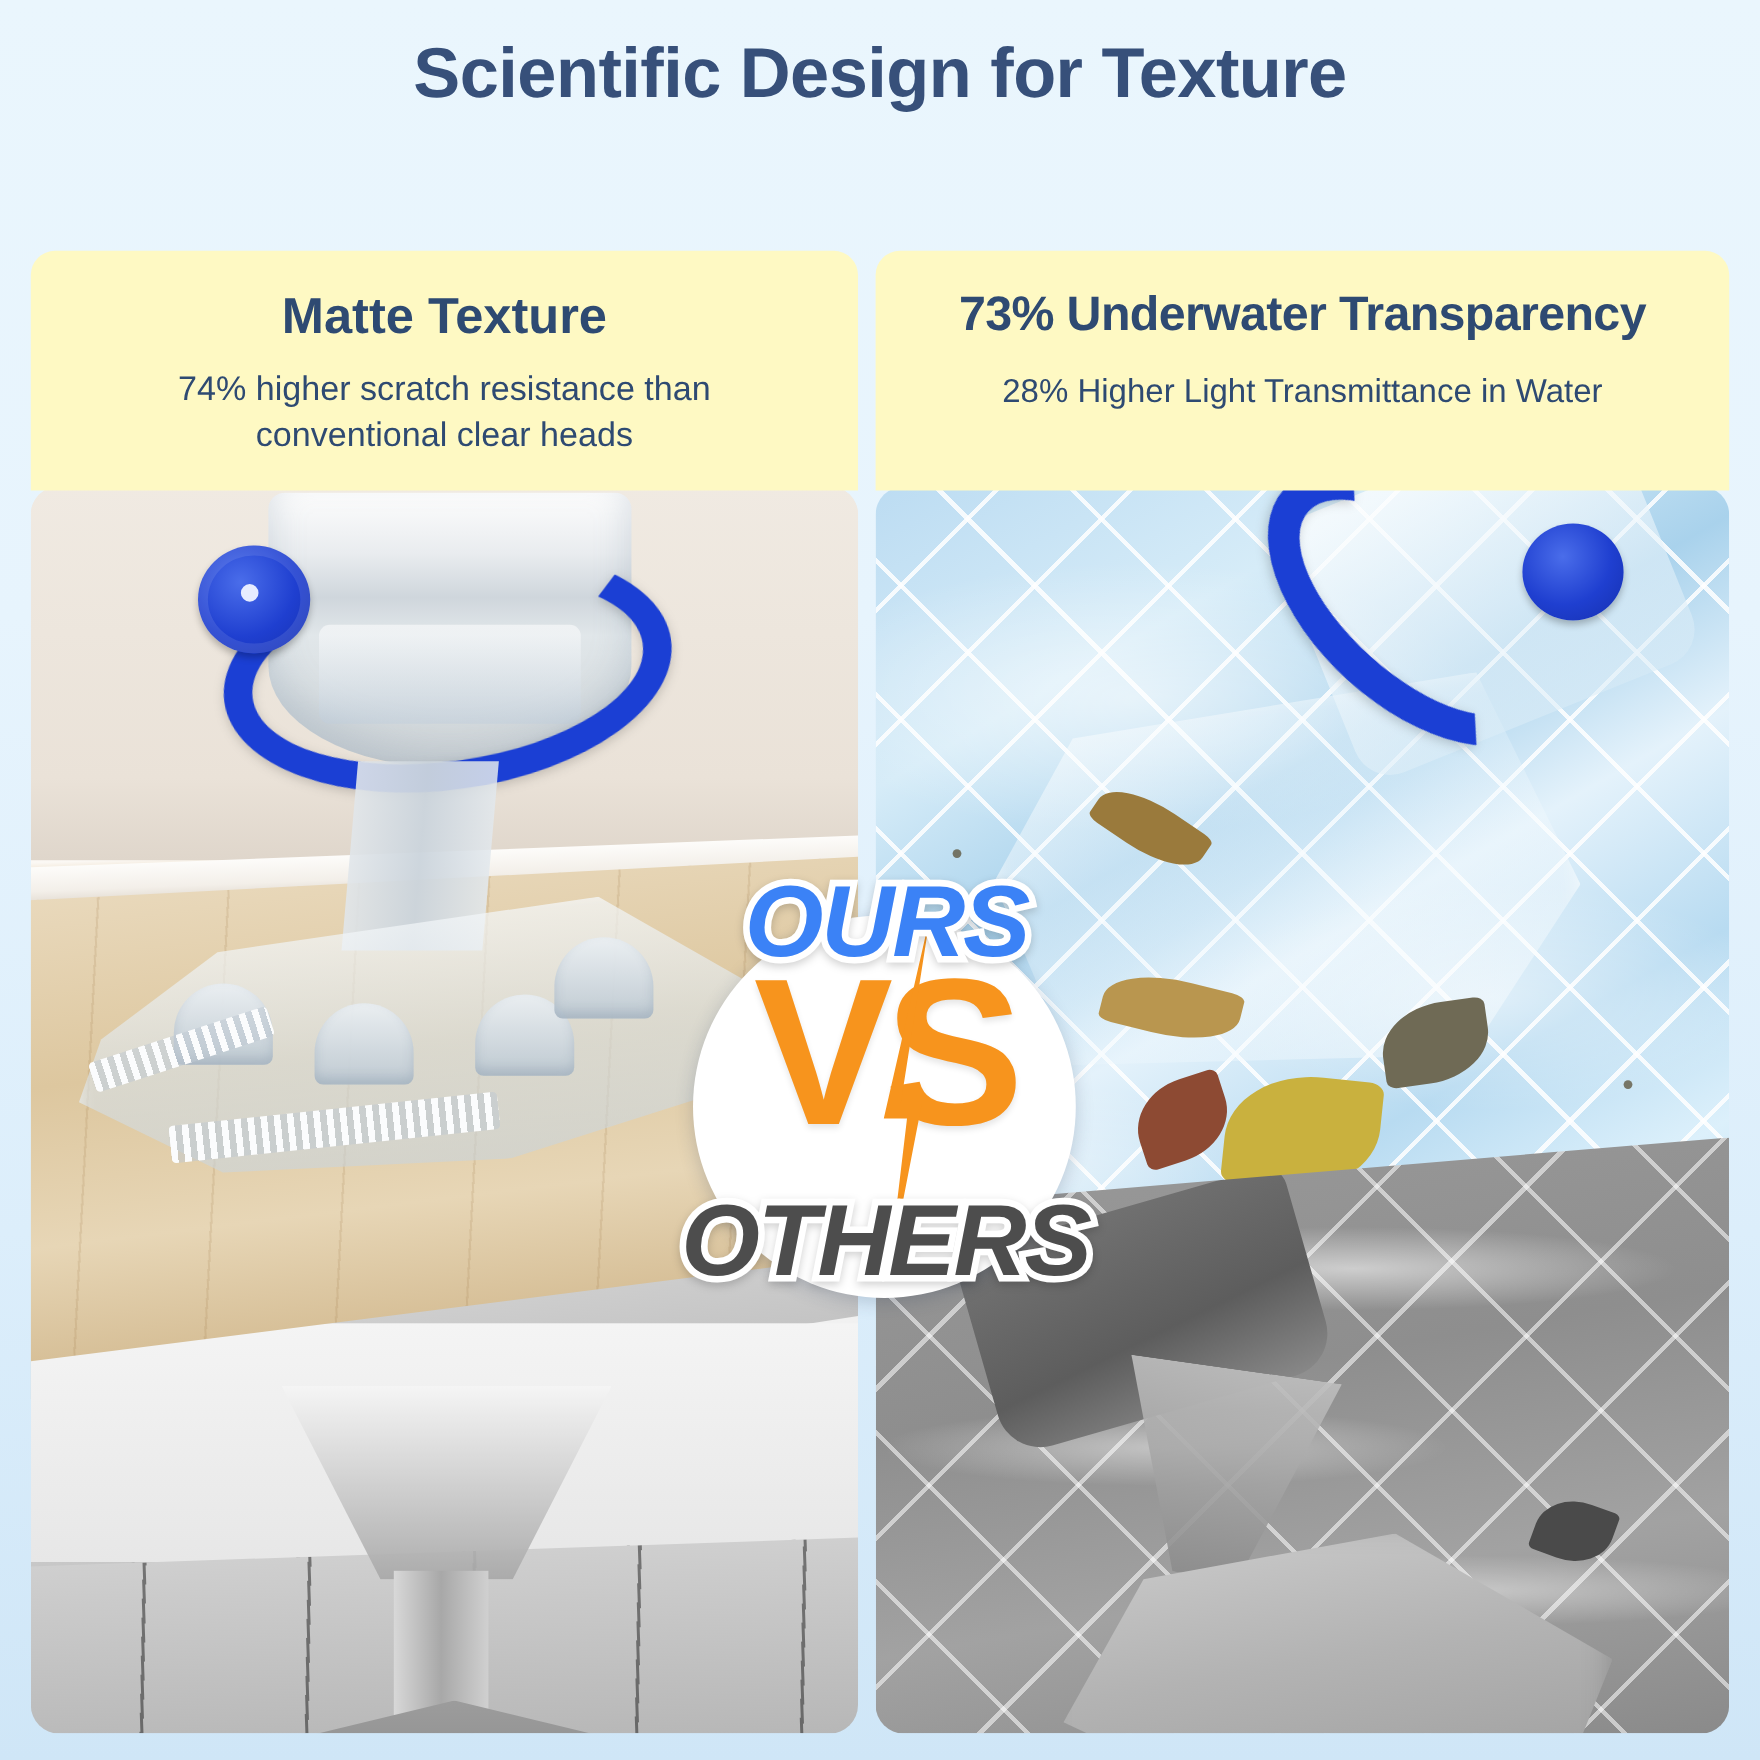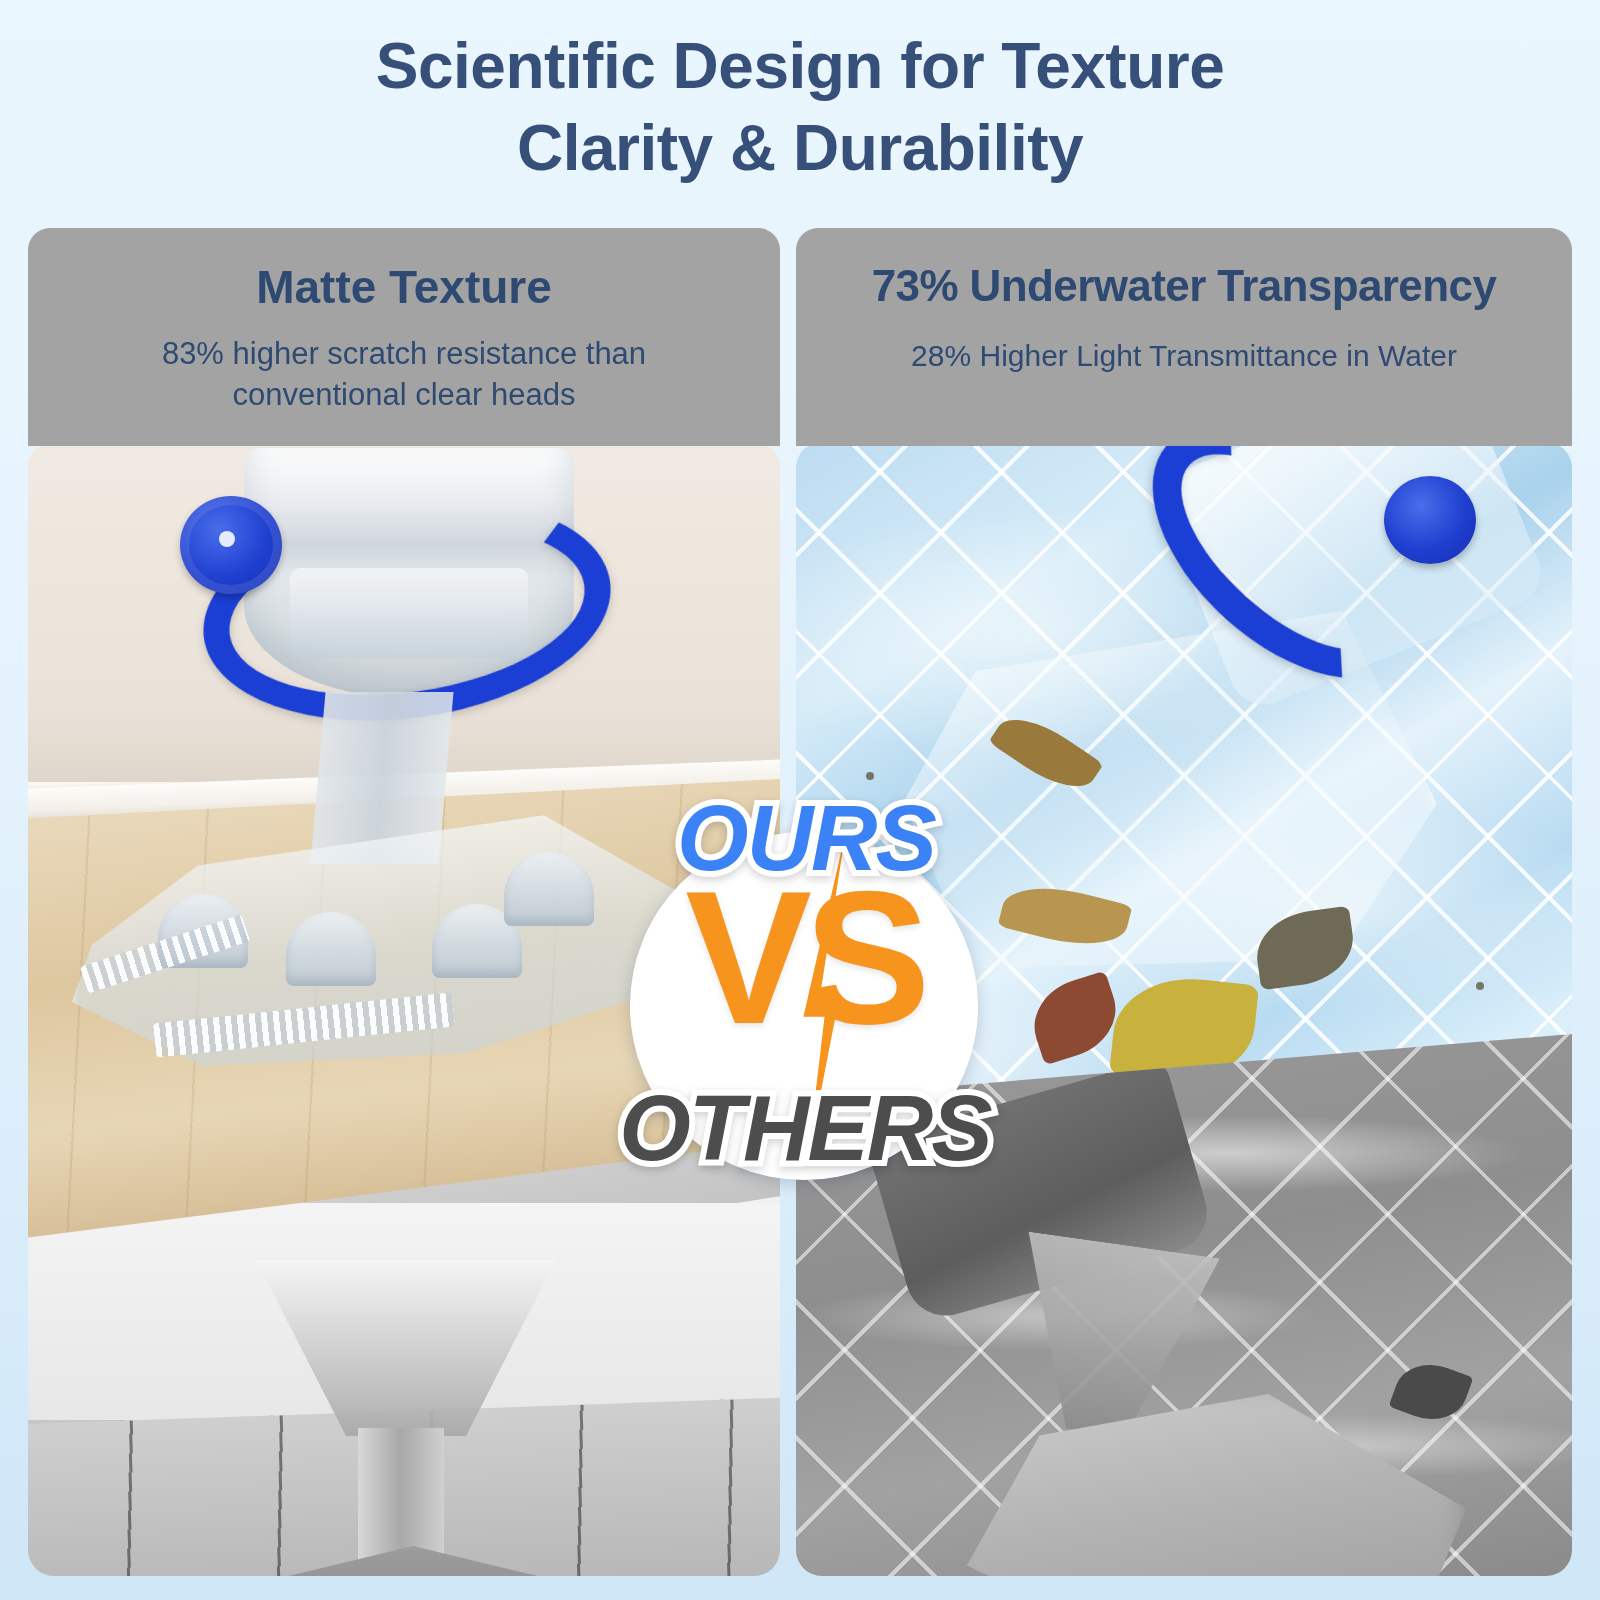--- a/index.html
+++ b/index.html
@@ -35,21 +35,21 @@
     height: 1348px;
   }
   #column-left  { left: 28px;  width: 752px; }
   #column-right { left: 796px; width: 776px; }
 
   
   .caption-card {
     position: absolute;
     top: 0; left: 0; right: 0;
     height: 218px;
-    background: #a3a3a3;
+    background: #fef9c3;
     border-radius: 22px 22px 0 0;
     z-index: 5;
     text-align: center;
     padding-top: 34px;
   }
   .caption-card.right { border-radius: 22px 22px 0 0; }
 
   .card-title {
     color: #2e4a72;
     font-weight: bold;
@@ -357,28 +357,27 @@
     -webkit-text-stroke: 12px #ffffff;
     paint-order: stroke fill;
     filter: drop-shadow(0 3px 4px rgba(0,0,0,.18));
   }
 </style>
 </head>
 <body>
 
 <h1 id="page-title">
   <span class="tl">Scientific Design for Texture</span>
-  <span class="tl">Clarity &amp; Durability</span>
 </h1>
 
 <section class="column" id="column-left">
 
   <div class="caption-card">
     <div class="card-title">Matte Texture</div>
-    <div class="card-sub">83% higher scratch resistance than conventional clear heads</div>
+    <div class="card-sub">74% higher scratch resistance than conventional clear heads</div>
   </div>
 
   <div class="photo-stack">
 
     <div class="photo" id="photo-ours-left">
       <div class="wall"></div>
       <div class="baseboard"></div>
       <div class="floor"></div>
 
       <div class="vac">

